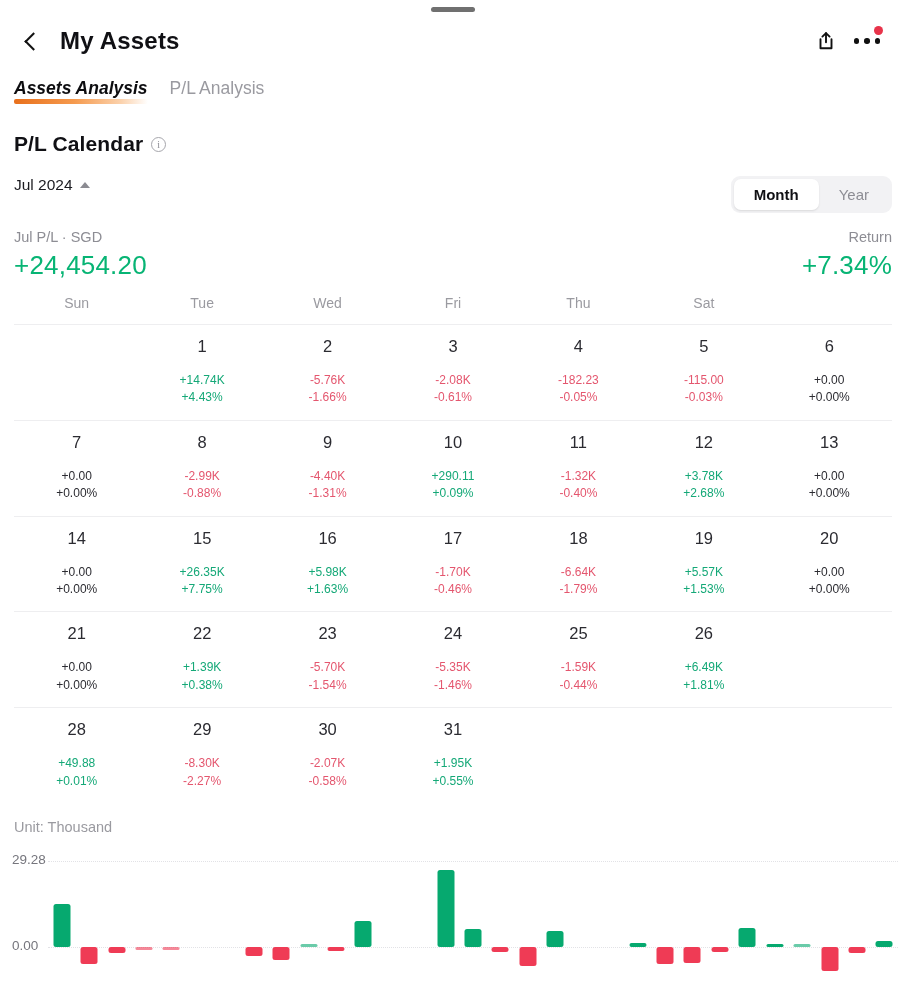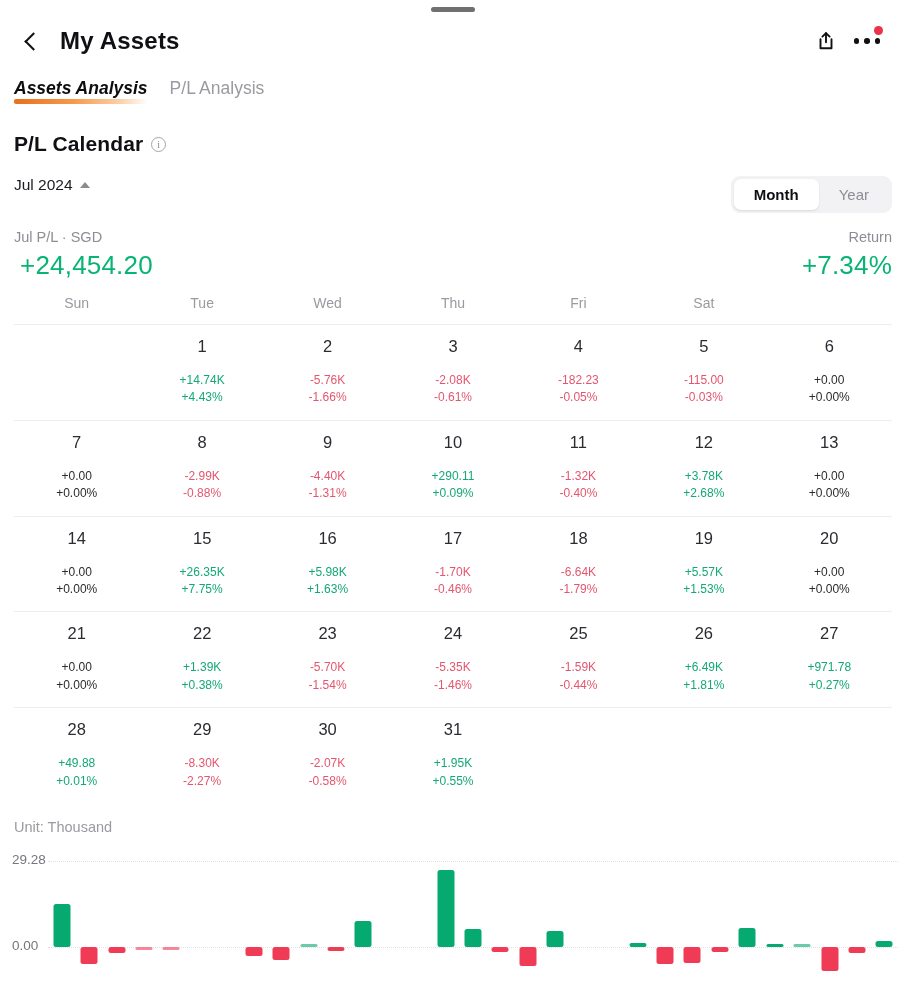--- a/index.html
+++ b/index.html
@@ -48,21 +48,21 @@
   .caret-up { width: 0; height: 0; border-left: 5px solid transparent; border-right: 5px solid transparent;
               border-bottom: 6px solid #8b8b92; }
   .seg { margin-left: auto; display: flex; background: #f2f2f4; border-radius: 9px; padding: 3px; }
   .seg-item { font-size: 15px; color: #8d8d94; padding: 7px 20px; border-radius: 7px; cursor: pointer; }
   .seg-item.active { background: #ffffff; color: #101014; font-weight: bold; box-shadow: 0 1px 2px rgba(0,0,0,.10); }
 
   
   .summary { padding: 16px 14px 0 14px; }
   .sum-labels { display: flex; justify-content: space-between; font-size: 14.5px; color: #8d8d94; }
   .sum-vals { display: flex; justify-content: space-between; margin-top: 5px; }
-  .sum-vals div { font-size: 26px; color: #07b474; letter-spacing: .2px; margin-left: 6px; }
+  .sum-vals div { font-size: 26px; color: #07b474; letter-spacing: .2px; }
 
   
   .cal { padding: 0 14px; margin-top: 14px; }
   .cal-row { display: grid; grid-template-columns: repeat(7, 1fr); }
   .dow { text-align: center; font-size: 14px; color: #9a9aa0; padding-bottom: 13px; }
   .cal-body .cal-row { border-top: 1px solid #eeeef0; }
   .cell { text-align: center; padding: 12px 0 13px 0; min-height: 80px; cursor: pointer; }
   .cell.empty { cursor: default; }
   .daynum { font-size: 16.5px; color: #2b2b31; }
   .plval { font-size: 12px; margin-top: 16px; line-height: 1.45; }
@@ -143,22 +143,22 @@
     <div>+24,454.20</div>
     <div>+7.34%</div>
   </div>
 </div>
 
 <div class="cal">
   <div class="cal-row" id="dow-row">
       <div class="dow">Sun</div>
       <div class="dow">Tue</div>
       <div class="dow">Wed</div>
+      <div class="dow">Fri</div>
       <div class="dow">Thu</div>
-      <div class="dow">Fri</div>
       <div class="dow">Sat</div>
     </div>
   <div class="cal-body" id="cal-body">
       <div class="cal-row">
         <div class="cell empty"></div>
         <div class="cell">
           <div class="daynum">1</div>
           <div class="plval pos">+14.74K</div>
           <div class="plpct pos">+4.43%</div>
         </div>
@@ -285,25 +285,20 @@
         </div>
         <div class="cell">
           <div class="daynum">25</div>
           <div class="plval neg">-1.59K</div>
           <div class="plpct neg">-0.44%</div>
         </div>
         <div class="cell">
           <div class="daynum">26</div>
           <div class="plval pos">+6.49K</div>
           <div class="plpct pos">+1.81%</div>
-        </div>
-        <div class="cell">
-          <div class="daynum">27</div>
-          <div class="plval pos">+971.78</div>
-          <div class="plpct pos">+0.27%</div>
         </div>
       </div>
       <div class="cal-row">
         <div class="cell">
           <div class="daynum">28</div>
           <div class="plval pos">+49.88</div>
           <div class="plpct pos">+0.01%</div>
         </div>
         <div class="cell">
           <div class="daynum">29</div>

